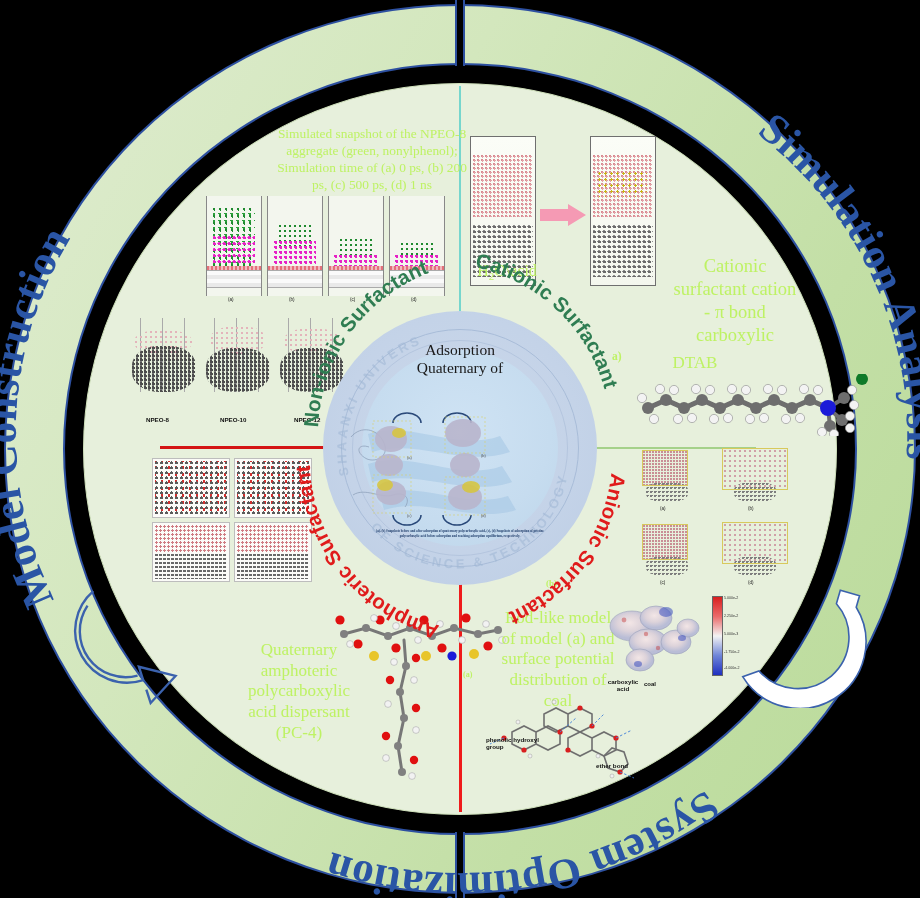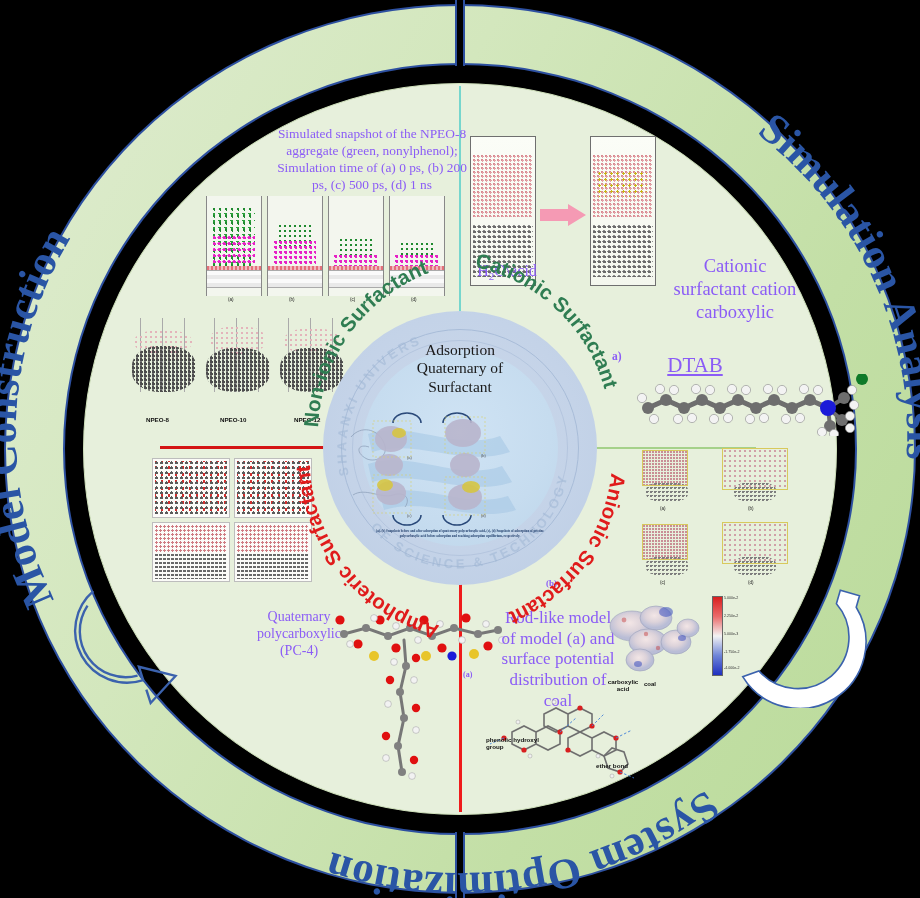--- a/index.html
+++ b/index.html
@@ -61,27 +61,27 @@
   #emblem-watermark text{fill:#9fb6d4;font-family:"Liberation Sans",sans-serif;
       font-size:13px;letter-spacing:3px;font-weight:bold;}
 
   
   #quad-labels{position:absolute;left:0;top:0;width:920px;height:898px;pointer-events:none;}
   #quad-labels text{font-family:"Liberation Sans",sans-serif;font-weight:bold;font-size:20.5px;}
   .lab-green{fill:#2f7d52;}
   .lab-red{fill:#e01b1b;}
 
   
-  .blk{position:absolute;color:#8b5cf6;text-align:center;font-family:"Liberation Serif",serif;}
+  .blk{position:absolute;color:#bef264;text-align:center;font-family:"Liberation Serif",serif;}
   #t-npeo-cap{left:268px;top:126px;width:208px;font-size:13.4px;line-height:1.26;}
   #t-h2ocoal{left:452px;top:262px;width:110px;font-size:16px;}
   #t-cationic{left:640px;top:255px;width:190px;font-size:18.5px;line-height:1.24;}
-  #t-dtab{left:640px;top:353px;width:110px;font-size:21px;text-decoration:underline;}
+  #t-dtab{left:640px;top:353px;width:110px;font-size:17px;}
   #t-a-top{left:612px;top:350px;font-size:11.5px;font-weight:bold;}
-  #t-pc4{left:214px;top:608px;width:170px;font-size:14px;line-height:1.22;}
+  #t-pc4{left:214px;top:640px;width:170px;font-size:17px;line-height:1.22;}
   #t-rod{left:470px;top:608px;width:176px;font-size:17px;line-height:1.22;}
   #t-b-mid{left:546px;top:578px;font-size:9px;font-weight:bold;}
   #t-a-bot{left:463px;top:670px;font-size:8px;font-weight:bold;}
   .mini{position:absolute;font-family:"Liberation Sans",sans-serif;font-weight:bold;
         color:#111;font-size:6.2px;}
 
   
   .panel{position:absolute;}
   .ptag{position:absolute;font-size:4.6px;color:#222;font-family:"Liberation Sans",sans-serif;}
 
@@ -293,20 +293,21 @@
       <div class="coal"></div>
     </div>
   </div>
   <div class="blk" id="t-h2ocoal">
     <span>H</span><sub style="font-size:11px;">2</sub><span>O\acid</span>
   </div>
 
   <div class="blk" id="t-cationic">
     <div>Cationic</div>
     <div>surfactant cation</div>
+    <div>- π bond</div>
     <div>carboxylic</div>
   </div>
   <div class="blk" id="t-a-top">a)</div>
   <div class="blk" id="t-dtab">DTAB</div>
 
   <svg class="mol" id="mol-dtab" viewBox="0 0 250 62">
     <g stroke="#6e6e6e" stroke-width="5" fill="none" stroke-linecap="round">
       <path d="M 12,34 L 30,26 L 48,34 L 66,26 L 84,34 L 102,26 L 120,34 L 138,26 L 156,34 L 174,26 L 192,34"></path>
     </g>
     <g fill="#6e6e6e">
@@ -405,21 +406,23 @@
     <div class="amp" style="left:82px;top:64px;">
         <div class="ampbot">
           <div class="ampwater"></div>
           <div class="ampcoal"></div>
         </div>
       </div>
   </div>
 
   <div class="blk" id="t-pc4">
     <div>Quaternary</div>
+    <div>amphoteric</div>
     <div>polycarboxylic</div>
+    <div>acid dispersant</div>
     <div>(PC-4)</div>
   </div>
 
   <svg class="mol" id="mol-pc4" viewBox="0 0 180 180">
     <g stroke="#777" stroke-width="3" fill="none" stroke-linecap="round">
       <path d="M 14,34 L 36,28 L 58,36 L 80,28 L 102,36 L 124,28 L 148,34 L 168,30"></path>
       <path d="M 74,40 L 76,66 L 70,92 L 74,118 L 68,146 L 72,172"></path>
     </g>
     <g fill="#808080">
       <circle cx="14" cy="34" r="4"></circle>
@@ -609,21 +612,20 @@
         <textPath href="#wmTop" startOffset="0%">SHAANXI UNIVERSITY</textPath>
       </text>
       <text>
         <textPath href="#wmBot" startOffset="2%">OF SCIENCE &amp; TECHNOLOGY</textPath>
       </text>
     </svg>
 
     <div id="emblem-title">
       <div>Adsorption</div>
       <div>Quaternary of</div>
-      <div>Surfactant</div>
     </div>
 
     <svg id="emblem-figure" viewBox="0 0 226 132">
       <g stroke="#2b4a7a" stroke-width="1.6" fill="none">
         <path d="M 46,20 A 14,10 0 0 1 74,20"></path>
         <path d="M 96,20 A 14,10 0 0 1 124,20"></path>
         <path d="M 46,112 A 14,10 0 0 0 74,112"></path>
         <path d="M 96,112 A 14,10 0 0 0 124,112"></path>
       </g>
       <g stroke="#8fa2bb" stroke-width=".8" fill="none">

